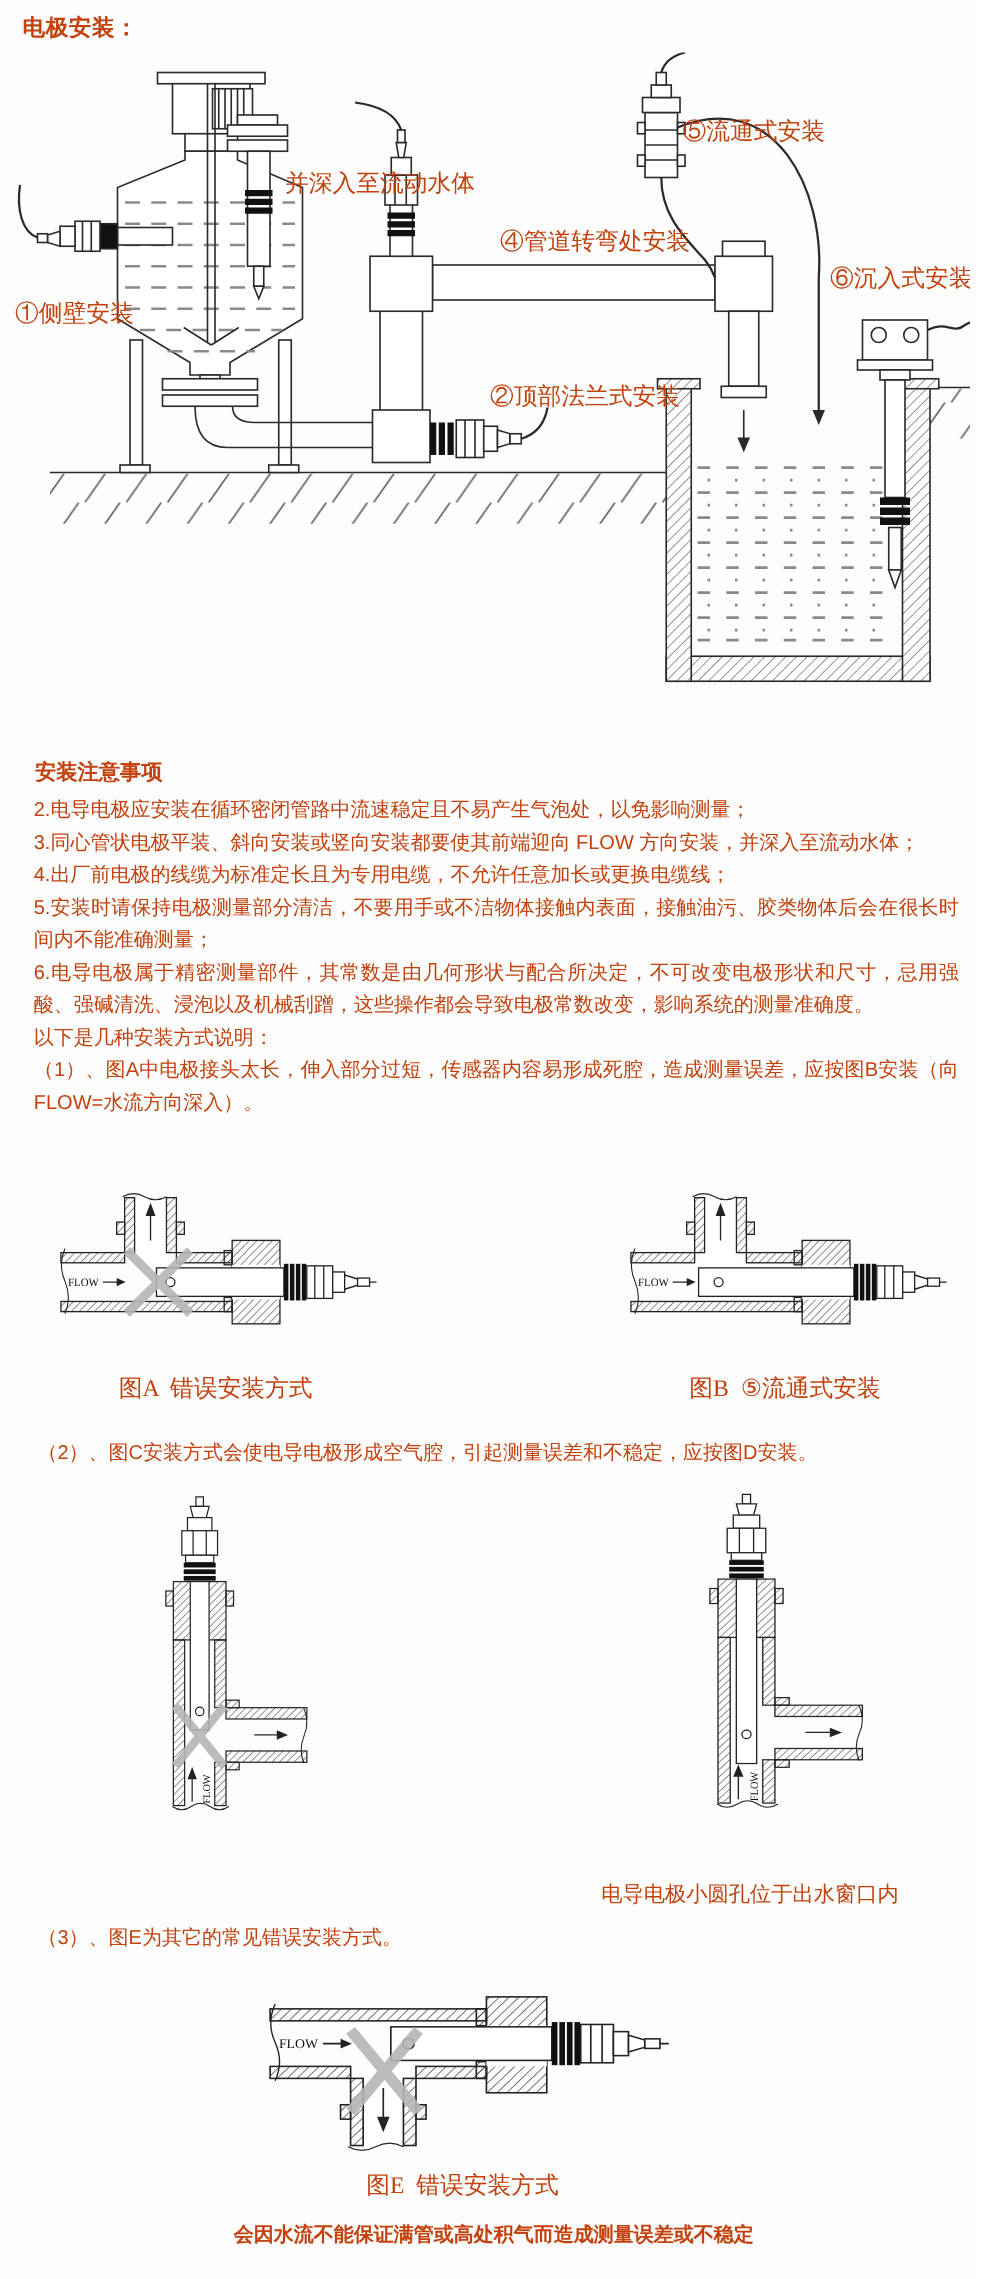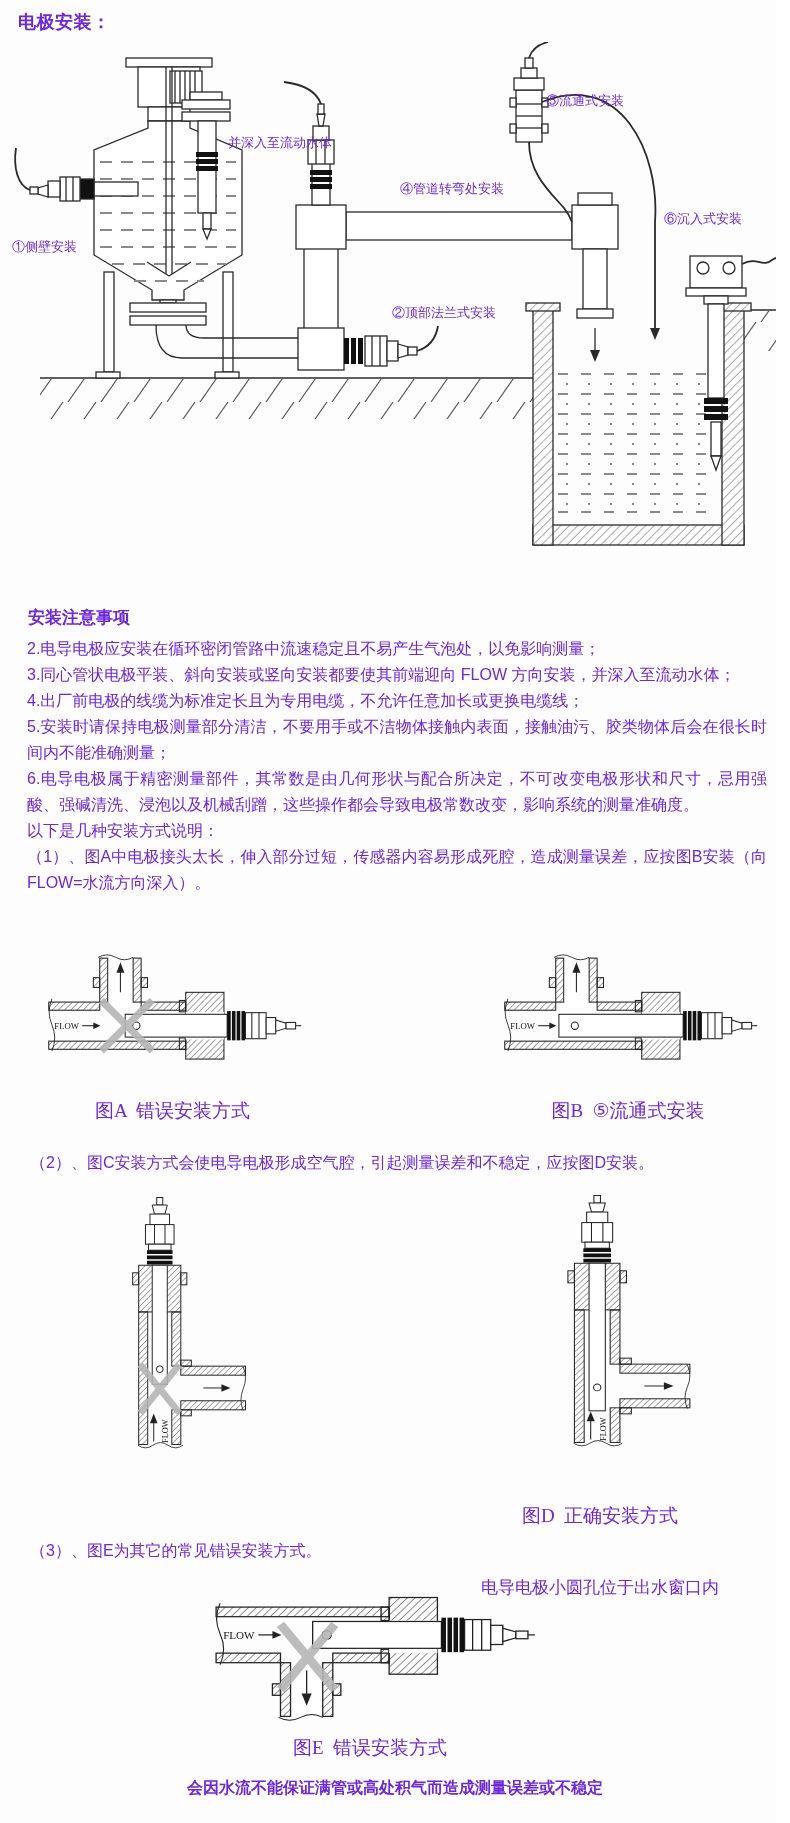--- a/index.html
+++ b/index.html
@@ -1,23 +1,23 @@
 <!DOCTYPE html>
 <html><head>
 <meta charset="utf-8">
 <style>
   html,body{margin:0;padding:0;background:#fff;}
   .page{position:relative;width:776px;height:1823px;background:#fdfdfd;
-        font-family:"Liberation Sans",sans-serif;color:#6d28d9;overflow:hidden;}
+        font-family:"Liberation Sans",sans-serif;color:#c2410c;overflow:hidden;}
   .abs{position:absolute;}
   .title{font-size:18px;font-weight:700;letter-spacing:.5px;}
   .h2{font-size:17px;font-weight:700;}
   .notes p{margin:0;font-size:16px;line-height:26px;text-align:justify;}
   .step{font-size:16px;line-height:25px;}
-  .lbl{font-size:13px;white-space:nowrap;}
+  .lbl{font-size:19px;white-space:nowrap;}
   .cap{font-family:"Liberation Serif",serif;font-size:19px;white-space:pre;text-align:center;}
   .cap2{font-family:"Liberation Serif",serif;font-size:17px;white-space:pre;text-align:center;line-height:24px;}
   .footer{font-size:16px;font-weight:700;text-align:center;}
   svg{display:block;}
   svg text{font-family:"Liberation Serif",serif;}
 </style>
 </head>
 <body>
 
 <div class="page">
@@ -413,21 +413,20 @@
       <polygon points="204,250 204,260 216,255" fill="#222" stroke="none"></polygon>
       <rect x="112" y="92" width="20" height="196" fill="#fff"></rect>
       <circle cx="122" cy="257" r="4.5" fill="#fff"></circle>
       <line x1="114" y1="326" x2="114" y2="300"></line>
       <polygon points="109,302 119,302 114,289" fill="#222" stroke="none"></polygon>
       <text font-size="11" fill="#111" stroke="none" transform="translate(133,328) rotate(-90)">FLOW</text>
       <path d="M93,331 q10,7 20,0 q10,-7 20,0 q10,7 20,0" stroke-width="1.1"></path>
     </g>
   </svg>
   <div class="abs cap2" style="left:420px;top:1456px;width:360px">
-    <div style="font-size:19px">图D  正确安装方式</div>
     <div>电导电极小圆孔位于出水窗口内</div>
   </div>
 
   <div class="abs step" style="left:30px;top:1538px;width:730px">（3）、图E为其它的常见错误安装方式。</div>
 
   <svg class="abs" style="left:200px;top:1586px" width="336" height="140" viewBox="0 0 334 146" preserveAspectRatio="none">
     <defs>
         <pattern id="pe" patternUnits="userSpaceOnUse" width="5.5" height="5.5" patternTransform="rotate(45)">
           <line x1="0" y1="0" x2="0" y2="5.5" stroke="#333" stroke-width="1.1"></line>
         </pattern>

